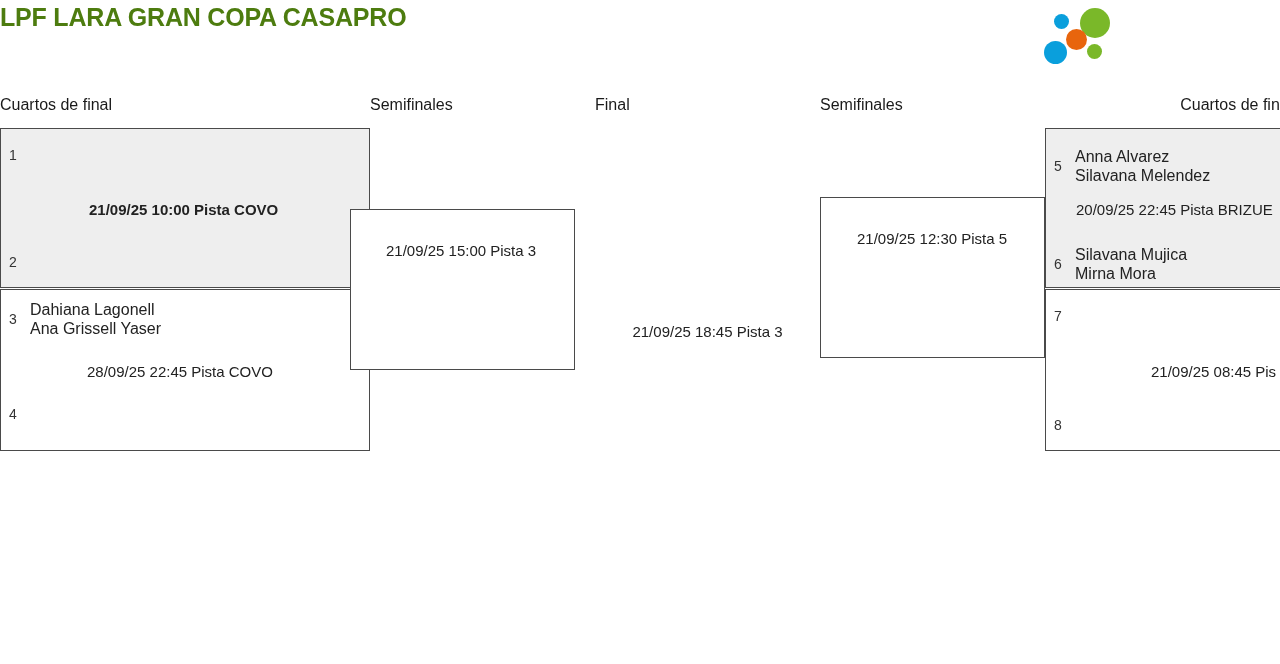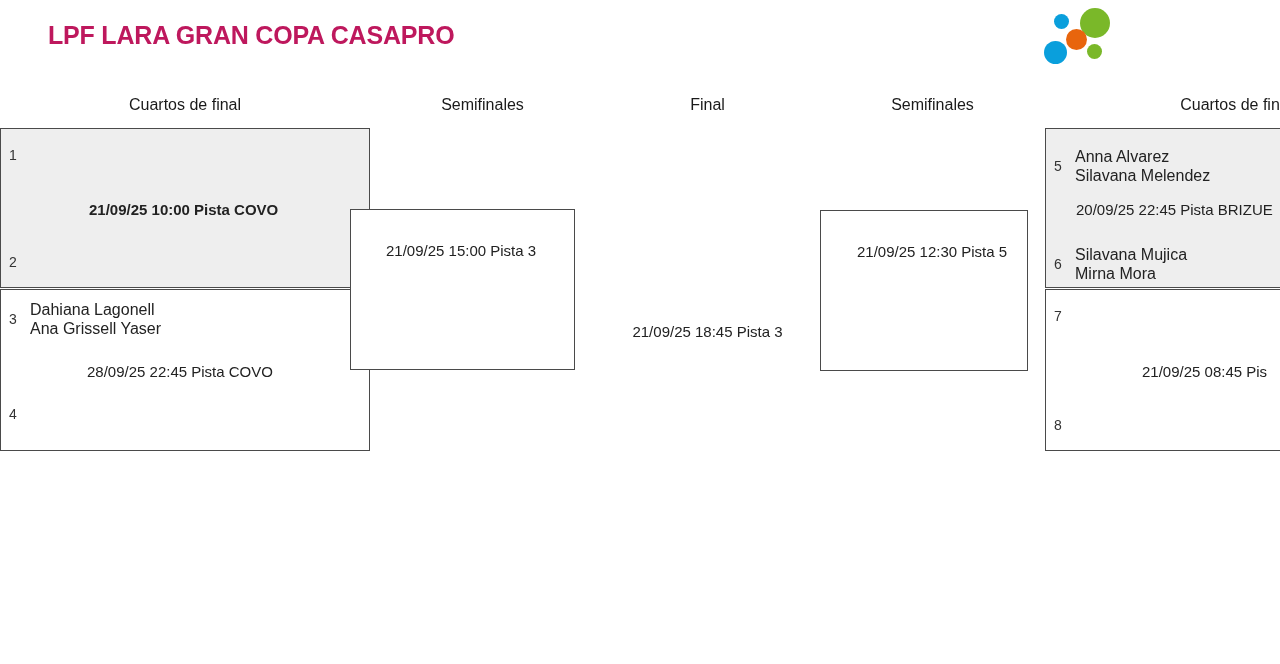--- a/index.html
+++ b/index.html
@@ -20,28 +20,27 @@
   
   #header {
     position: absolute;
     top: 0; left: 0;
     width: 1280px;
     height: 90px;
   }
   #title-block {
     position: absolute;
     left: 0;
-    top: 20px;
+    top: 2px;
     font-size: 25px;
     font-weight: 700;
     line-height: 30px;
     letter-spacing: -0.2px;
-    color: #be185d;
-    white-space: nowrap;
-    padding-left: 48px;
+    color: #4d7c0f;
+    white-space: nowrap;
   }
   #title-line1, #title-line2 { display: block; }
 
   
   #logo {
     position: absolute;
     right: 8px;
     top: 4px;
     width: 232px;
     height: 62px;
@@ -70,21 +69,21 @@
     line-height: 62px;
   }
 
   
   .round-header {
     position: absolute;
     top: 96px;
     font-size: 16px;
     font-weight: 400;
     color: #1a1a1a;
-    text-align: center;
+    text-align: left;
     white-space: nowrap;
   }
   #round-header-0 { left: 0px;    width: 370px; }
   #round-header-1 { left: 370px;  width: 225px; }
   #round-header-2 { left: 595px;  width: 225px; }
   #round-header-3 { left: 820px;  width: 225px; }
   #round-header-4 { left: 1045px; width: 370px; text-align: center; }
 
   
   .match-box {
@@ -144,32 +143,32 @@
     left: 595px;
     top: 323px;
     width: 225px;
     text-align: center;
     font-size: 15px;
     color: #222222;
     white-space: nowrap;
   }
 
   
-  #match-sf2 { left: 820px; top: 210px; width: 208px; height: 161px; }
+  #match-sf2 { left: 820px; top: 197px; width: 225px; height: 161px; }
   #match-sf2 .match-info  { left: 36px; top: 32px; }
 
   #match-qf3 { left: 1045px; top: 128px; width: 370px; height: 160px; }
   #match-qf3 .slot-top    { top: 18px;  }
   #match-qf3 .slot-bottom { top: 116px; }
   #match-qf3 .match-info  { left: 30px; top: 72px; }
 
   #match-qf4 { left: 1045px; top: 289px; width: 370px; height: 162px; }
   #match-qf4 .slot-top    { top: 18px;  }
   #match-qf4 .slot-bottom { top: 127px; }
-  #match-qf4 .match-info  { left: 96px; top: 73px; }
+  #match-qf4 .match-info  { left: 105px; top: 73px; }
 </style>
 </head>
 <body>
 
 <div id="header">
 
   <div id="title-block">
     <span id="title-line1">LPF LARA GRAN COPA CASAPRO</span>
   </div>
 

